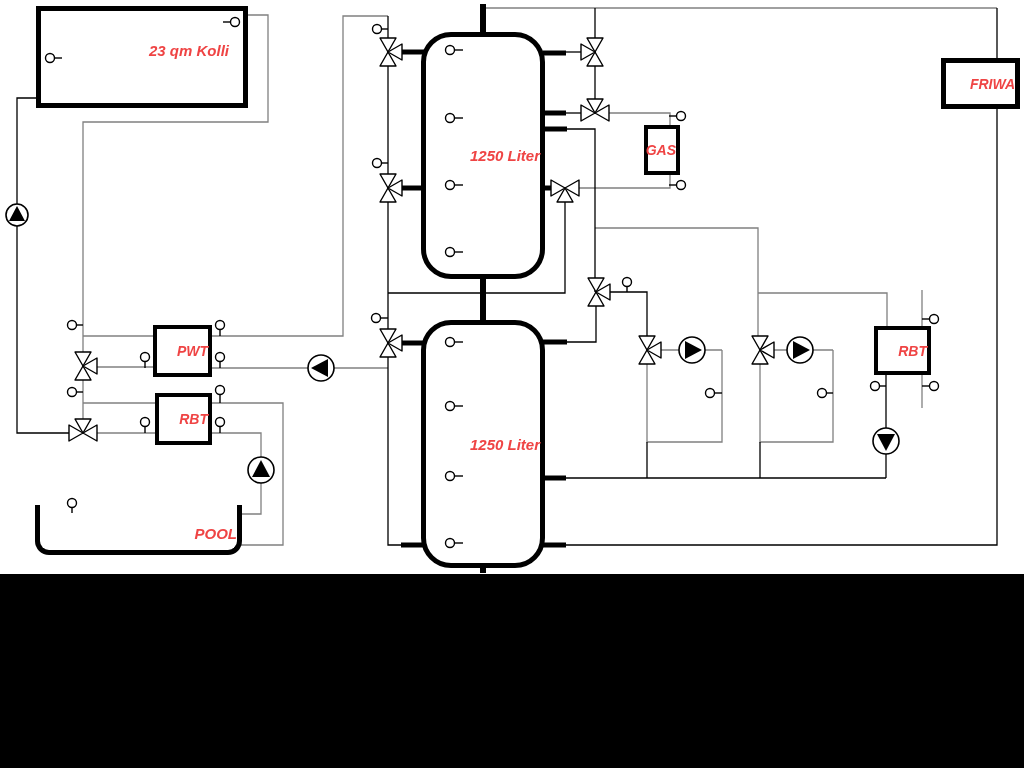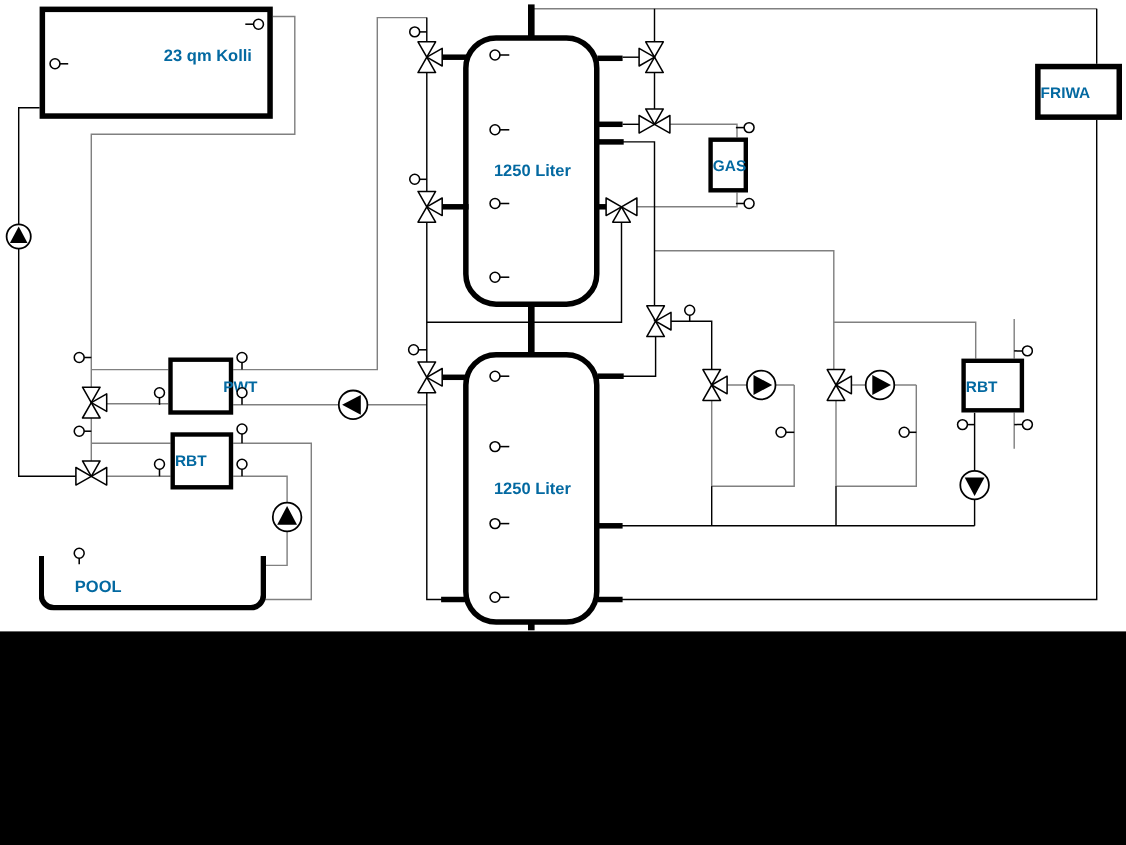--- a/index.html
+++ b/index.html
@@ -2,22 +2,22 @@
 <html><head>
 <meta charset="utf-8">
 <style>
   html,body{margin:0;padding:0;background:#fff;}
   #canvas{
     position:relative;width:1024px;height:768px;background:#ffffff;overflow:hidden;
     font-family:"Liberation Sans", sans-serif;
   }
   svg.layer{position:absolute;left:0;top:0;}
   .box{position:absolute;background:#ffffff;border:4px solid #000;box-sizing:border-box;z-index:5;
-       display:flex;align-items:center;justify-content:flex-start;}
-  .box .lbl{font-weight:bold;font-size:14px;color:#0369a1;white-space:nowrap;}
+       display:flex;align-items:center;justify-content:flex-end;}
+  .box .lbl{font-weight:bold;font-size:14px;color:#ef4444;white-space:nowrap;font-style:italic;}
   #collector-box{left:36px;top:6px;width:212px;height:102px;border-width:5px;
 romanze       align-items:flex-end;justify-content:flex-end;}
   #collector-box .lbl{font-size:15px;margin:0 14px 14px 0;}
   .tank{border-width:5px;border-radius:30px;padding-left:23px;}
   #tank1-box{left:421px;top:32px;width:124px;height:247px;}
   #tank2-box{left:421px;top:320px;width:124px;height:248px;}
   #tank1-box .lbl,#tank2-box .lbl{font-size:15px;}
   #gas-box{left:644px;top:125px;width:36px;height:50px;}
   #friwa-box{left:941px;top:58px;width:79px;height:51px;border-width:5px;}
   #pwt-box{left:153px;top:325px;width:59px;height:52px;padding-left:46px;}

